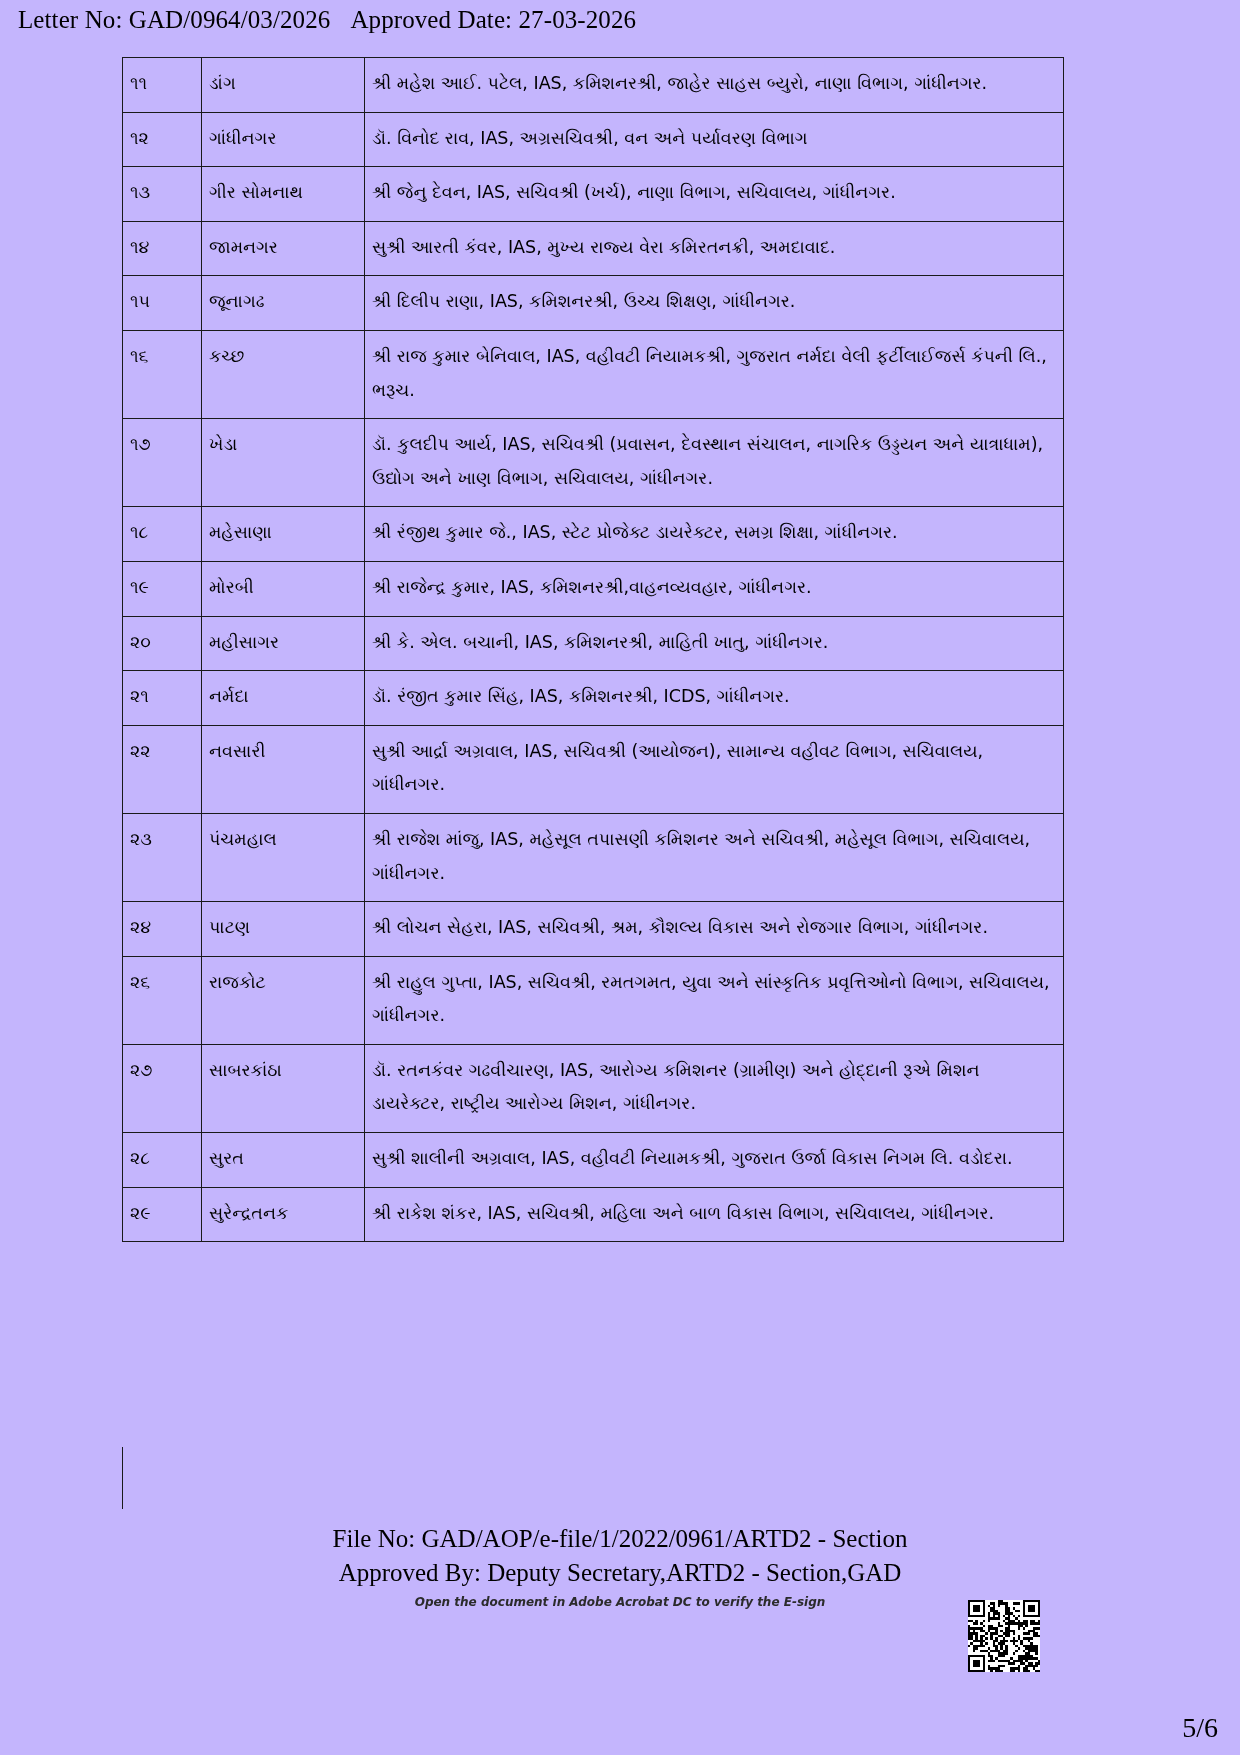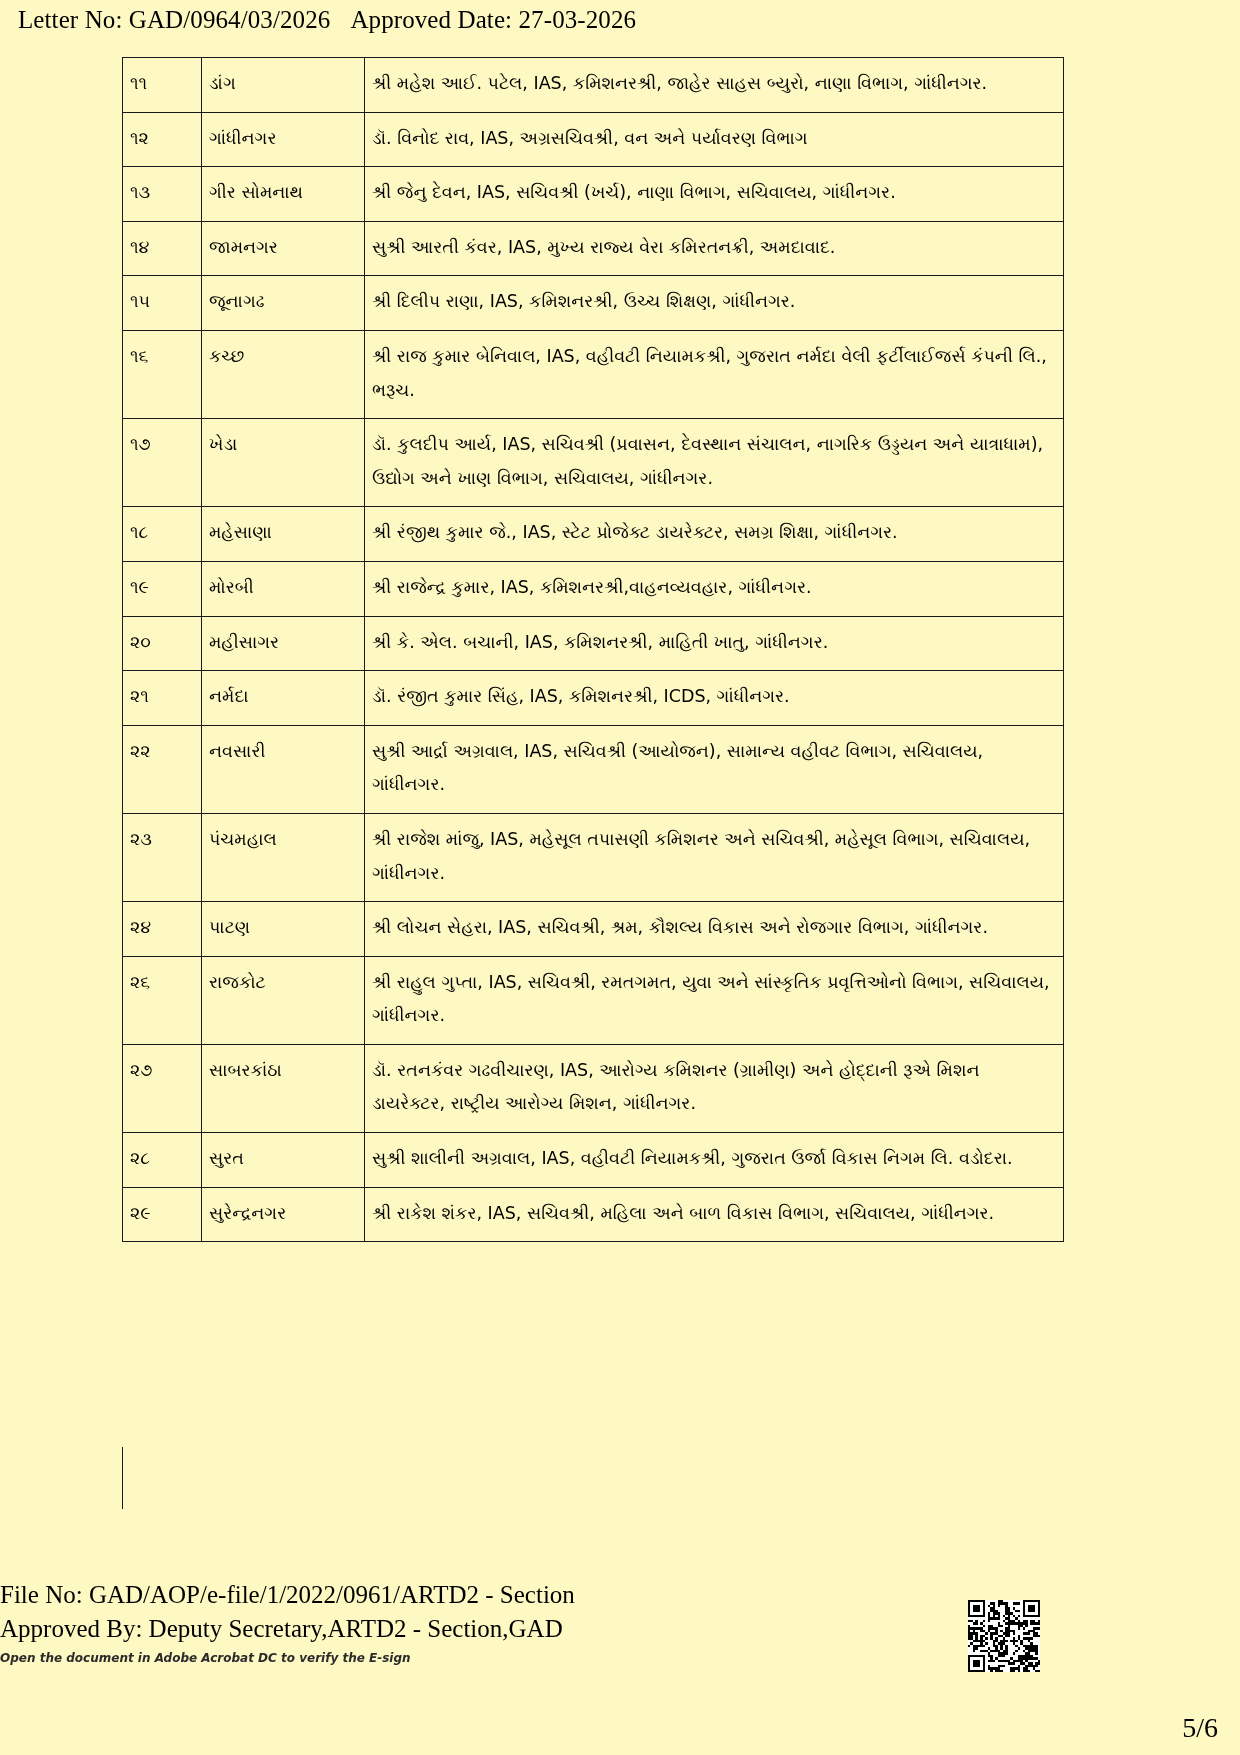--- a/index.html
+++ b/index.html
@@ -4,21 +4,21 @@
 <style>
   html, body {
     margin: 0;
     padding: 0;
     background: #ffffff;
   }
   .page {
     position: relative;
     width: 1240px;
     height: 1755px;
-    background: #fef9c3;
+    background: #c4b5fd;
     font-family: "Liberation Serif", "DejaVu Serif", serif;
     color: #000000;
     box-sizing: border-box;
     overflow: hidden;
   }
 
   
   .doc-header {
     position: absolute;
     top: 6px;
@@ -69,21 +69,22 @@
     width: 0;
     border-left: 1.6px solid #1a1a1a;
     height: 62px;
   }
 
   
   .footer {
     position: absolute;
     left: 0;
     right: 0;
-    top: 1578px;
+    top: 1522px;
+    text-align: center;
   }
   .footer .line1,
   .footer .line2 {
     font-family: "Liberation Serif", "DejaVu Serif", serif;
     font-size: 25px;
     line-height: 1.36;
     white-space: nowrap;
   }
   .footer .line3 {
     margin-top: 5px;
@@ -206,21 +207,21 @@
             <td class="c-dist guj">સાબરકાંઠા</td>
             <td class="c-desc guj">ડૉ. રતનકંવર ગઢવીચારણ, IAS, આરોગ્ય કમિશનર (ગ્રામીણ) અને હોદ્દાની રૂએ મિશન ડાયરેક્ટર, રાષ્ટ્રીય આરોગ્ય મિશન, ગાંધીનગર.</td>
           </tr>
           <tr>
             <td class="c-no guj">૨૮</td>
             <td class="c-dist guj">સુરત</td>
             <td class="c-desc guj">સુશ્રી શાલીની અગ્રવાલ, IAS, વહીવટી નિયામકશ્રી, ગુજરાત ઉર્જા વિકાસ નિગમ લિ. વડોદરા.</td>
           </tr>
           <tr>
             <td class="c-no guj">૨૯</td>
-            <td class="c-dist guj">સુરેન્દ્રનગર</td>
+            <td class="c-dist guj">સુરેન્દ્રતનક</td>
             <td class="c-desc guj">શ્રી રાકેશ શંકર, IAS, સચિવશ્રી, મહિલા અને બાળ વિકાસ વિભાગ, સચિવાલય, ગાંધીનગર.</td>
           </tr>
         </tbody>
     </table>
   </div>
 
   <div class="tail-line"></div>
 
   <div class="footer">
     <div class="line1">File No: GAD/AOP/e-file/1/2022/0961/ARTD2 - Section</div>

